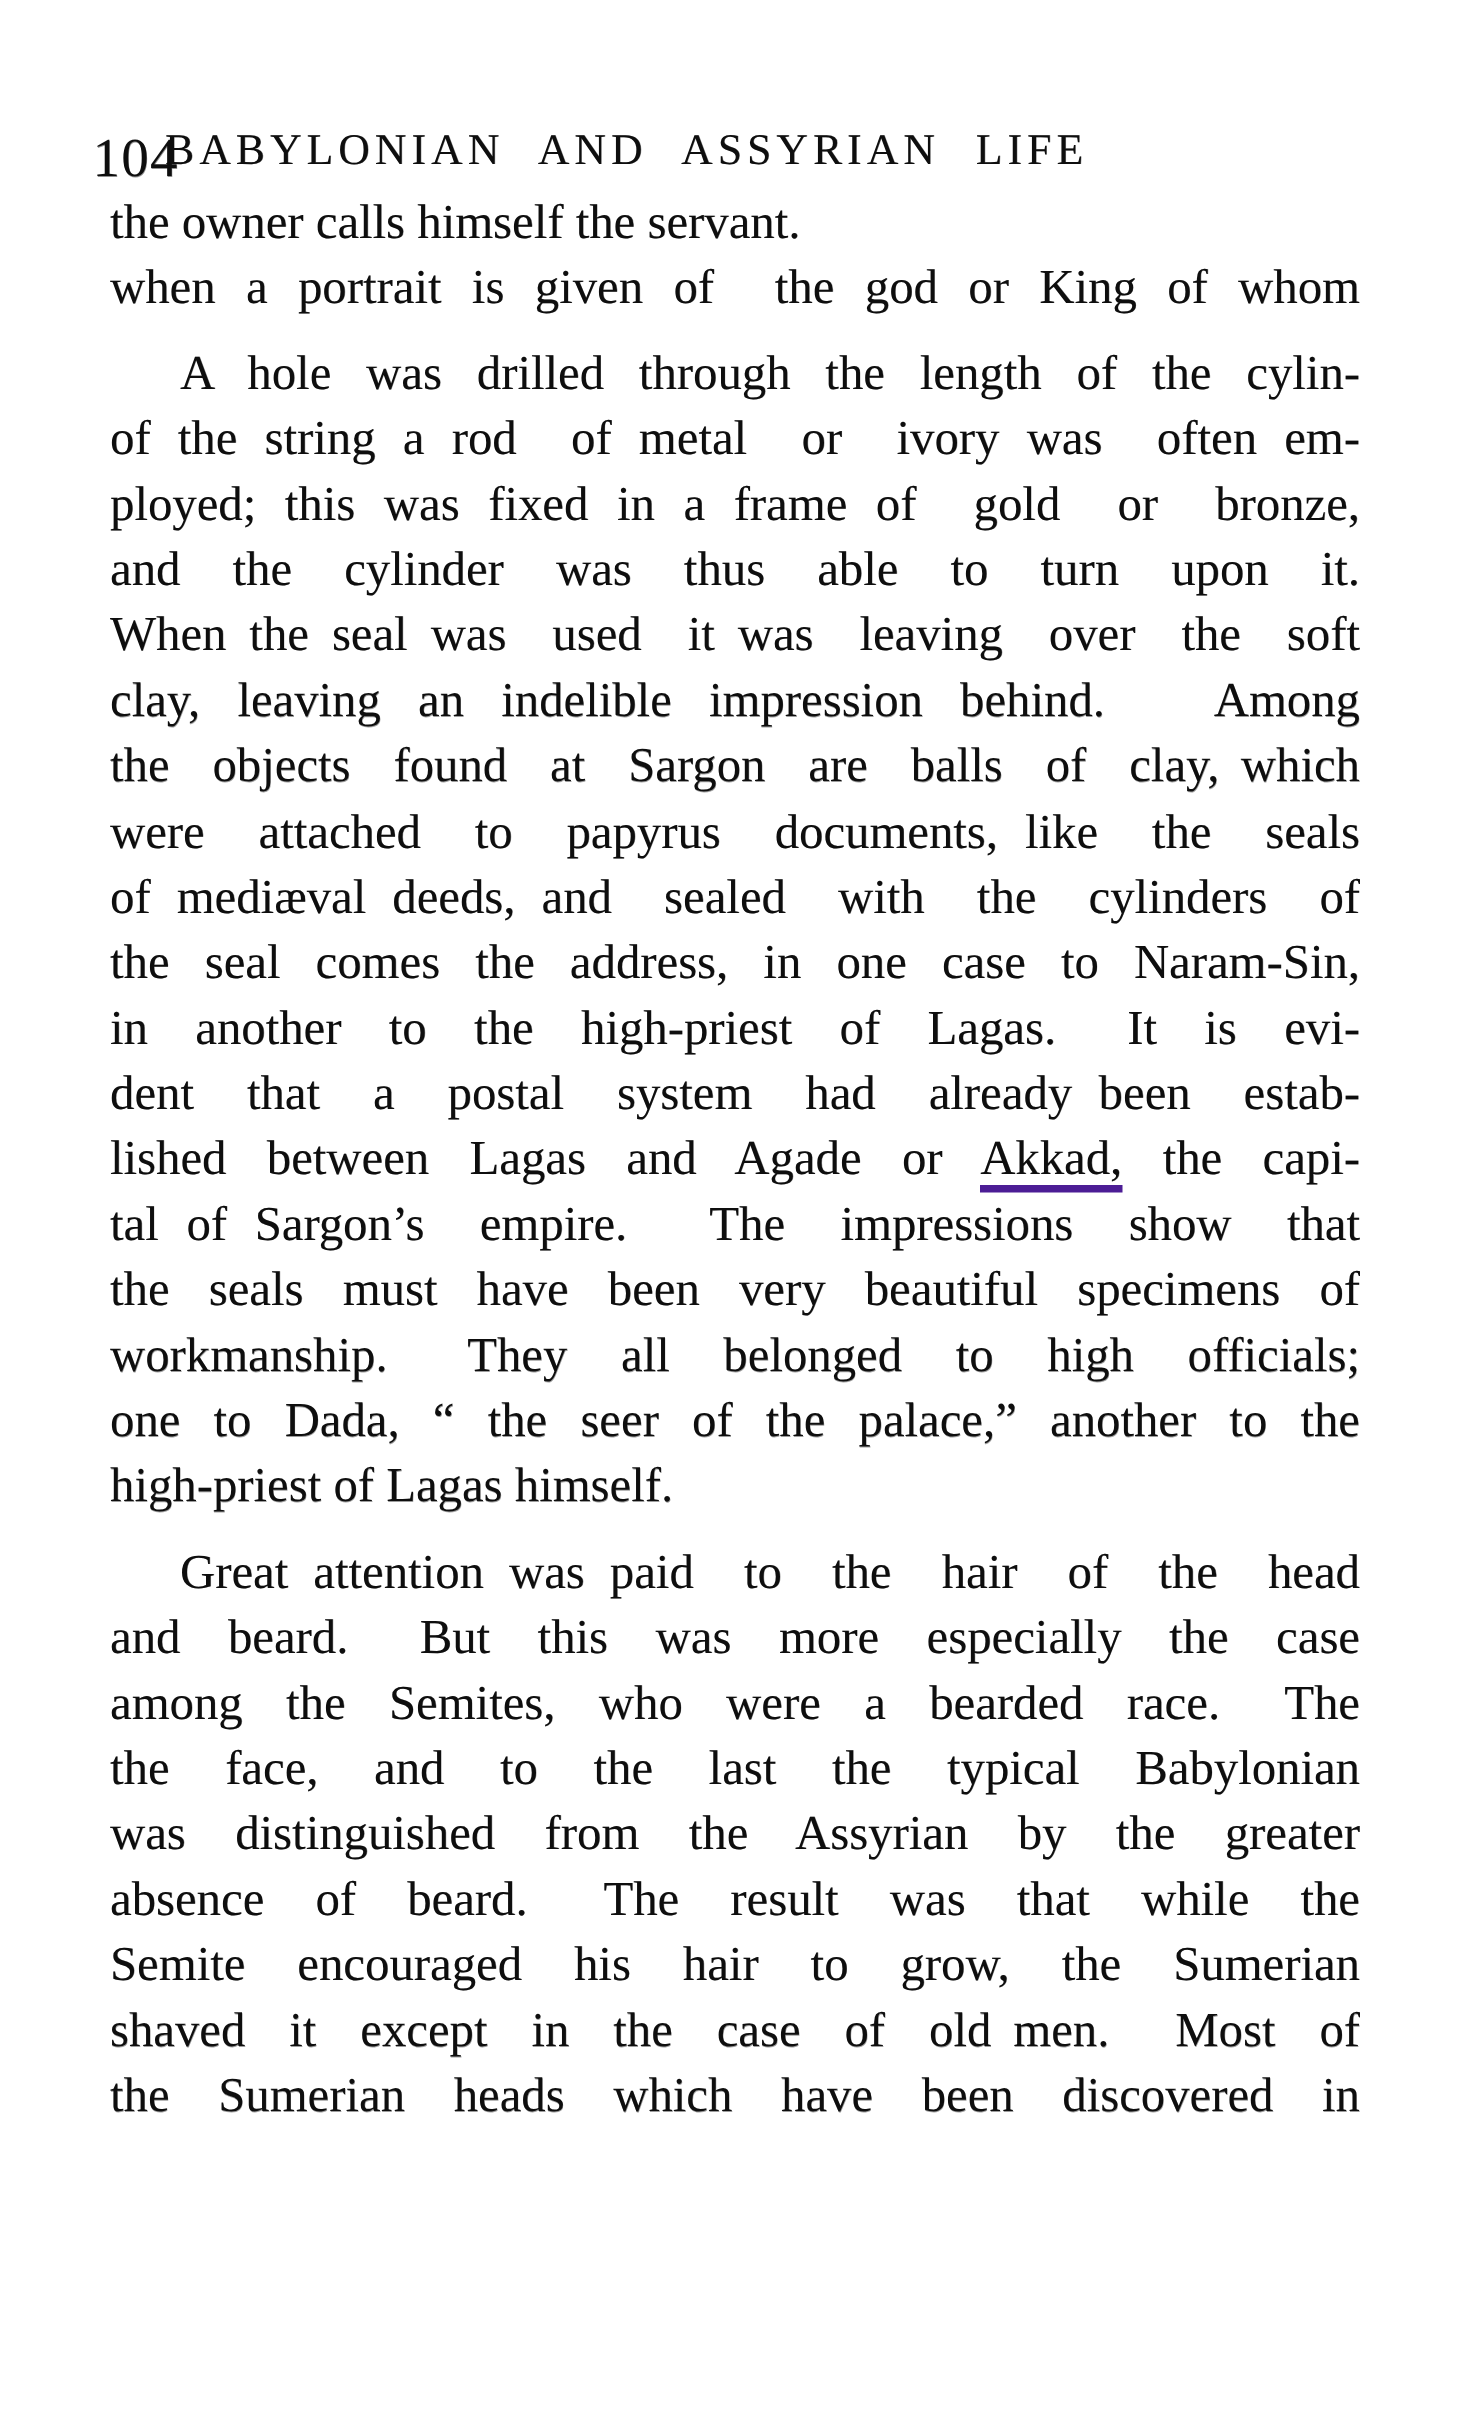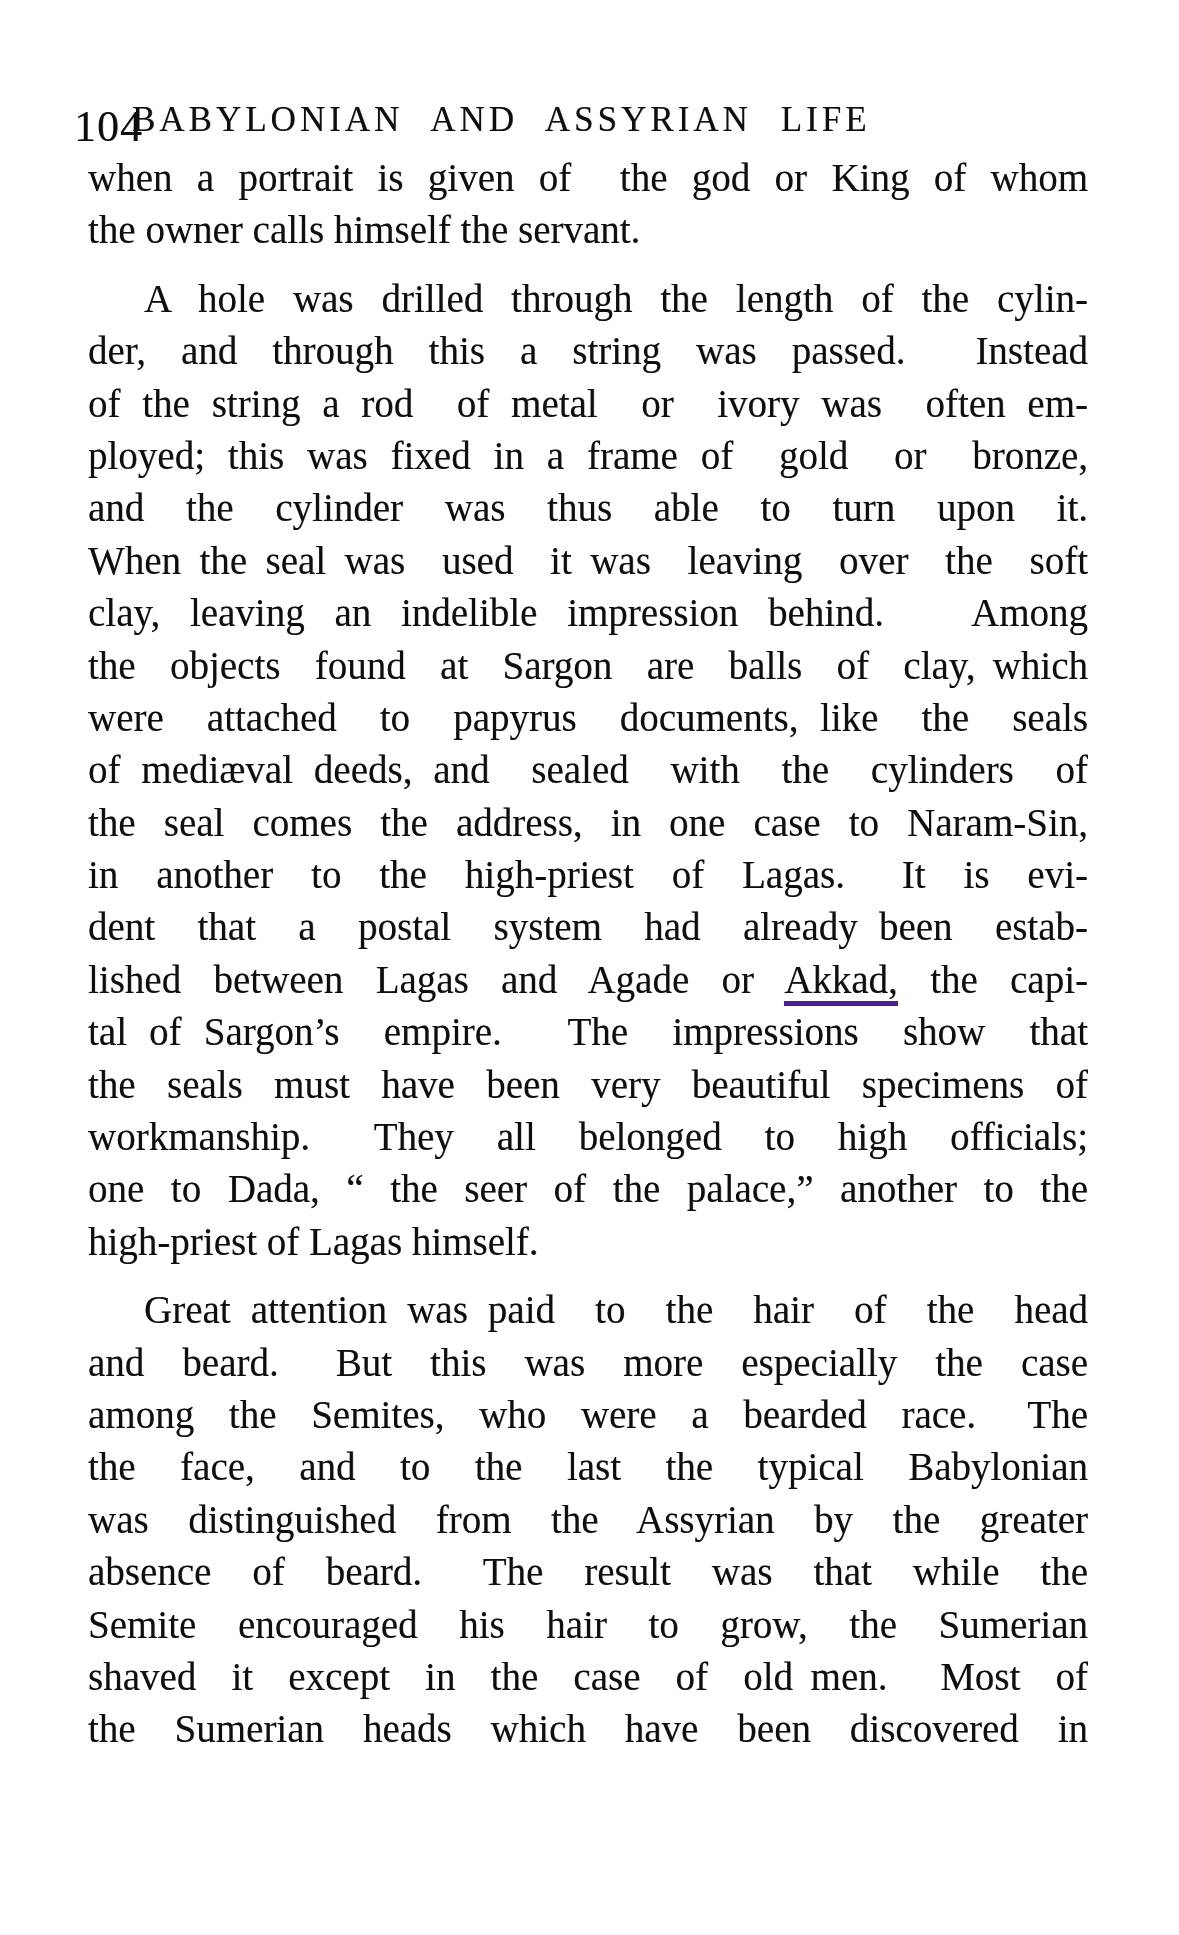--- a/index.html
+++ b/index.html
@@ -71,24 +71,23 @@
 </style>
 </head>
 <body>
 
 <div class="page">
   <div class="page-header">
     <div class="page-number">104</div>
     <div class="running-title">BABYLONIAN AND ASSYRIAN LIFE</div>
   </div>
   <div class="page-body">
+      <div class="line para-end">the owner calls himself the servant.</div>
       <div class="line">when a portrait is given of  the god or King of whom</div>
-      <div class="line para-end">the owner calls himself the servant.</div>
       <div class="line indent">A hole was drilled through the length of the cylin-</div>
-      <div class="line">der, and through this a string was passed.  Instead</div>
       <div class="line">of the string a rod  of metal  or  ivory was  often em-</div>
       <div class="line">ployed; this was fixed in a frame of  gold  or  bronze,</div>
       <div class="line">and  the  cylinder  was  thus  able  to  turn  upon  it.</div>
       <div class="line">When the seal was  used  it was  leaving  over  the  soft</div>
       <div class="line">clay, leaving an indelible impression behind.   Among</div>
       <div class="line">the  objects  found  at  Sargon  are  balls  of  clay, which</div>
       <div class="line">were  attached  to  papyrus  documents, like  the  seals</div>
       <div class="line">of mediæval deeds, and  sealed  with  the  cylinders  of</div>
       <div class="line">the seal comes the address, in one case to Naram-Sin,</div>
       <div class="line">in  another  to  the  high-priest  of  Lagas.   It  is  evi-</div>

